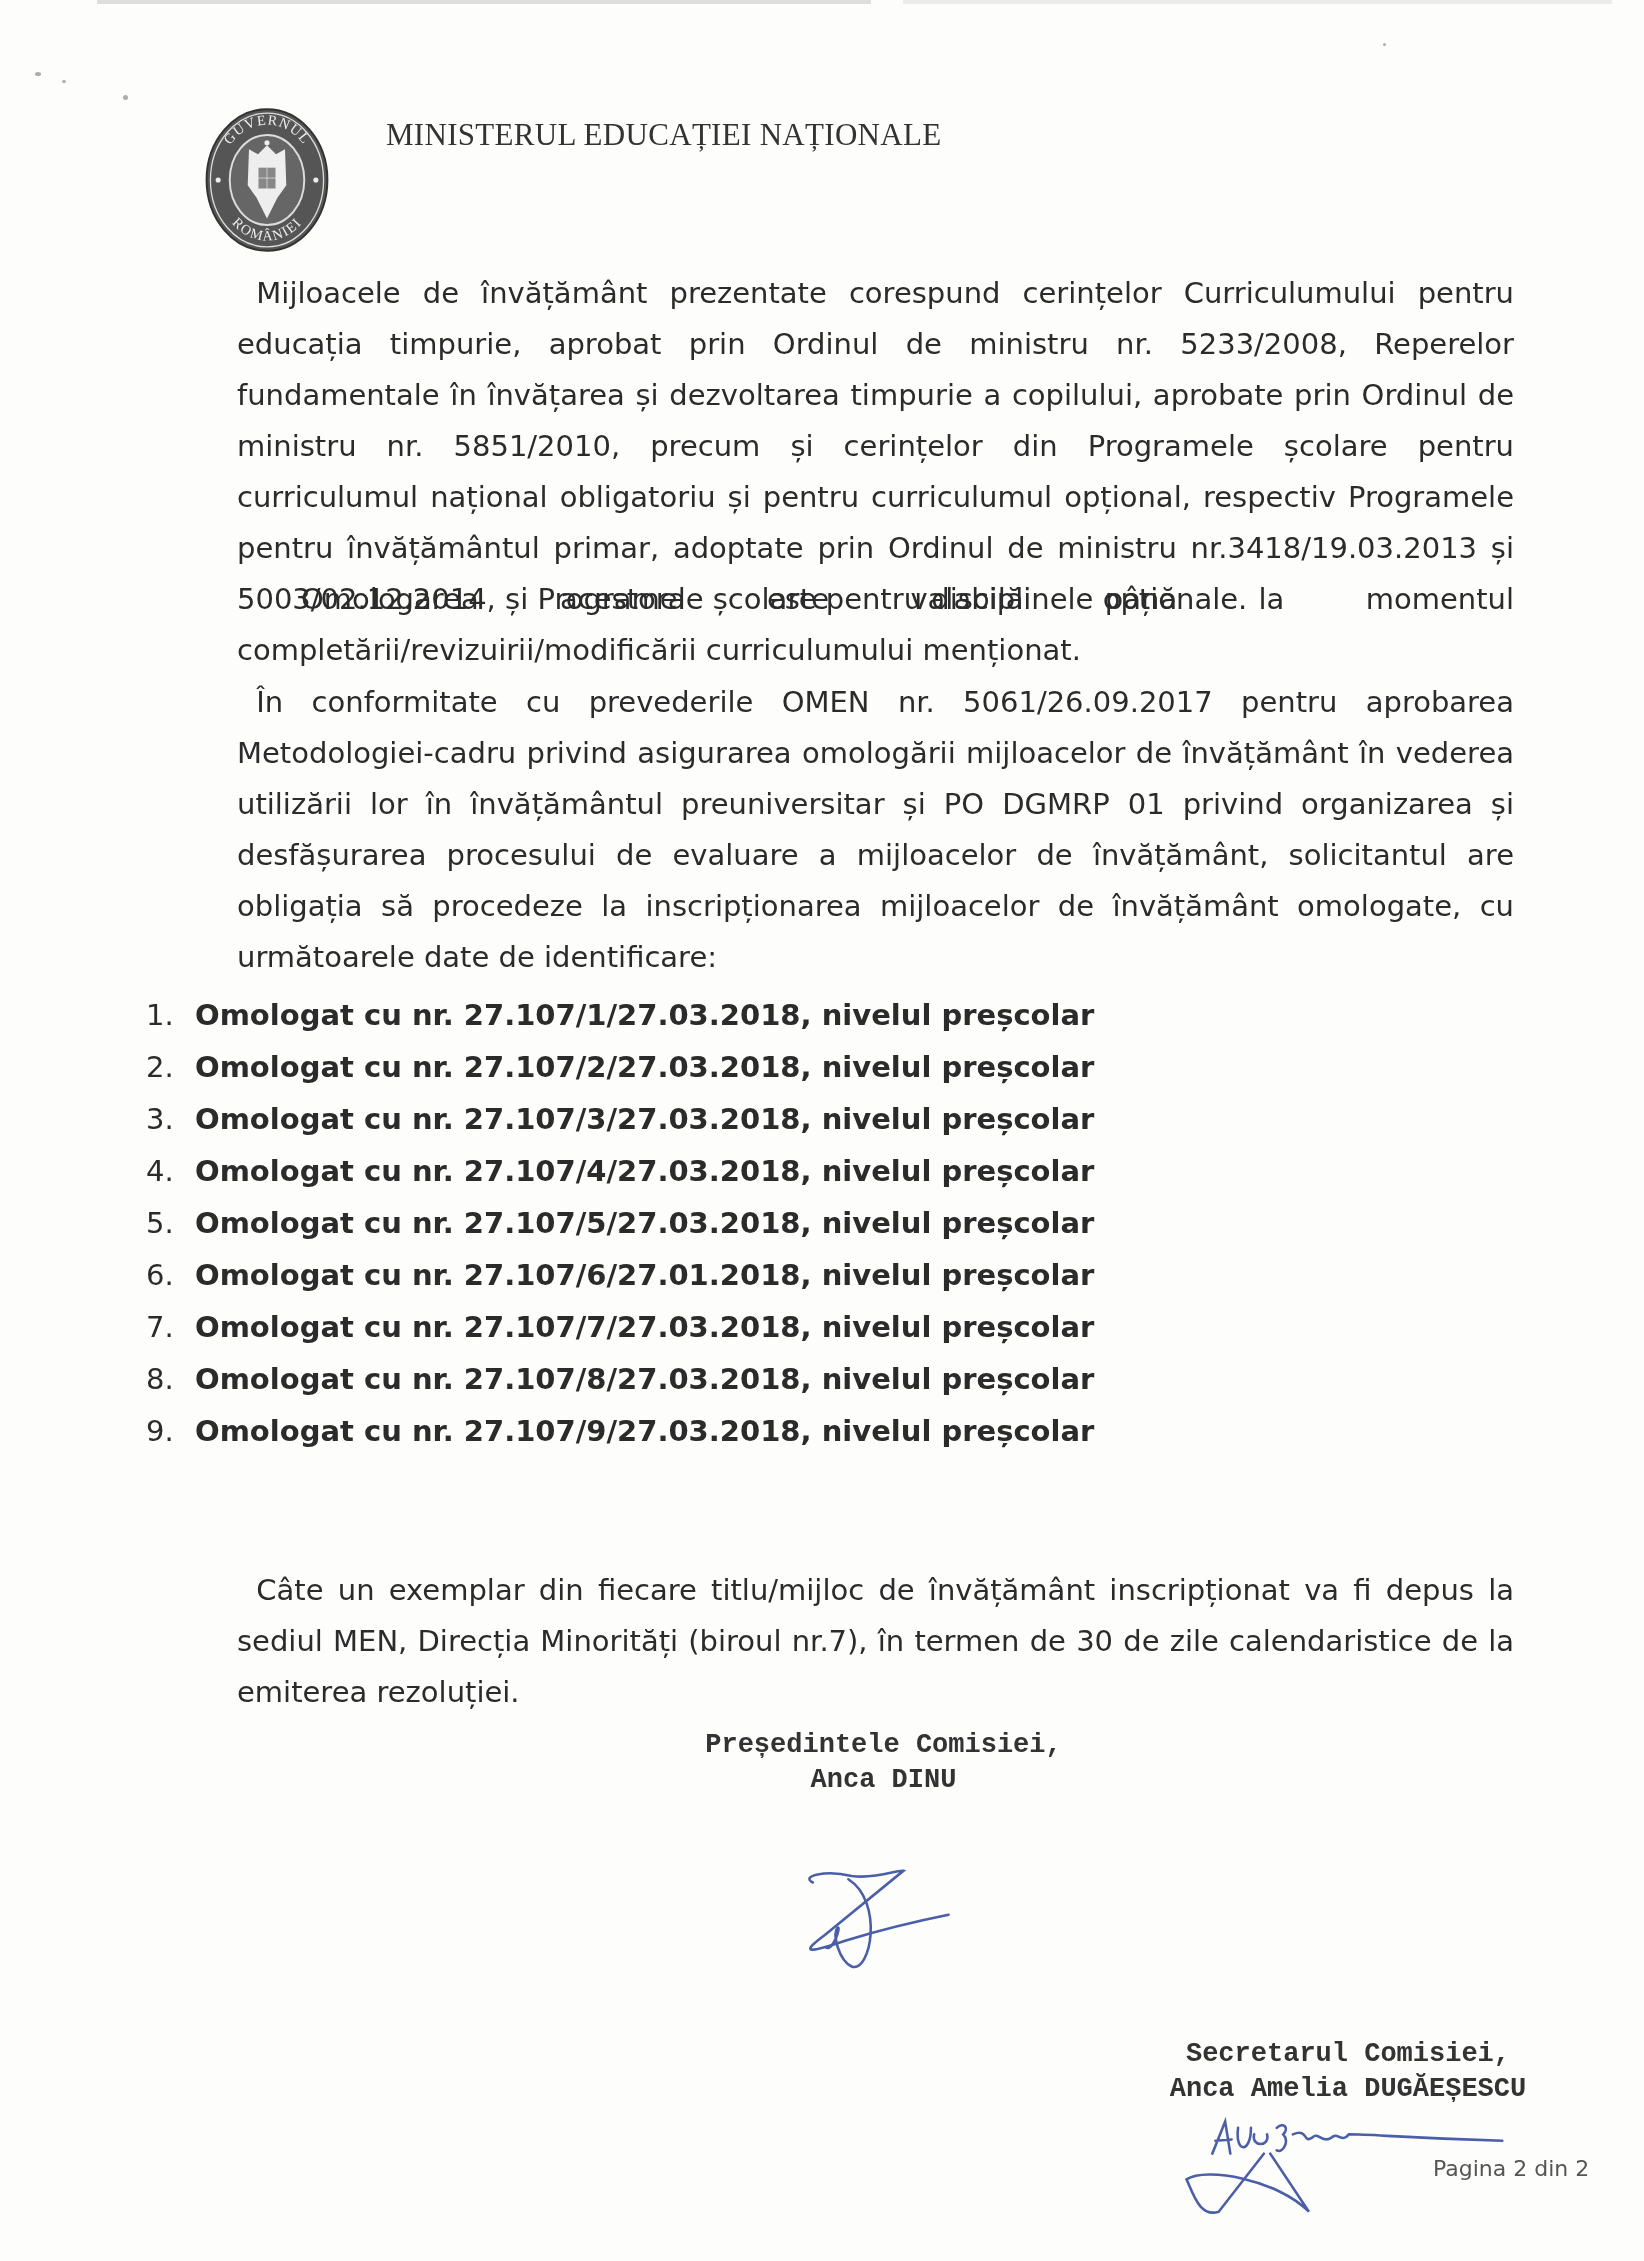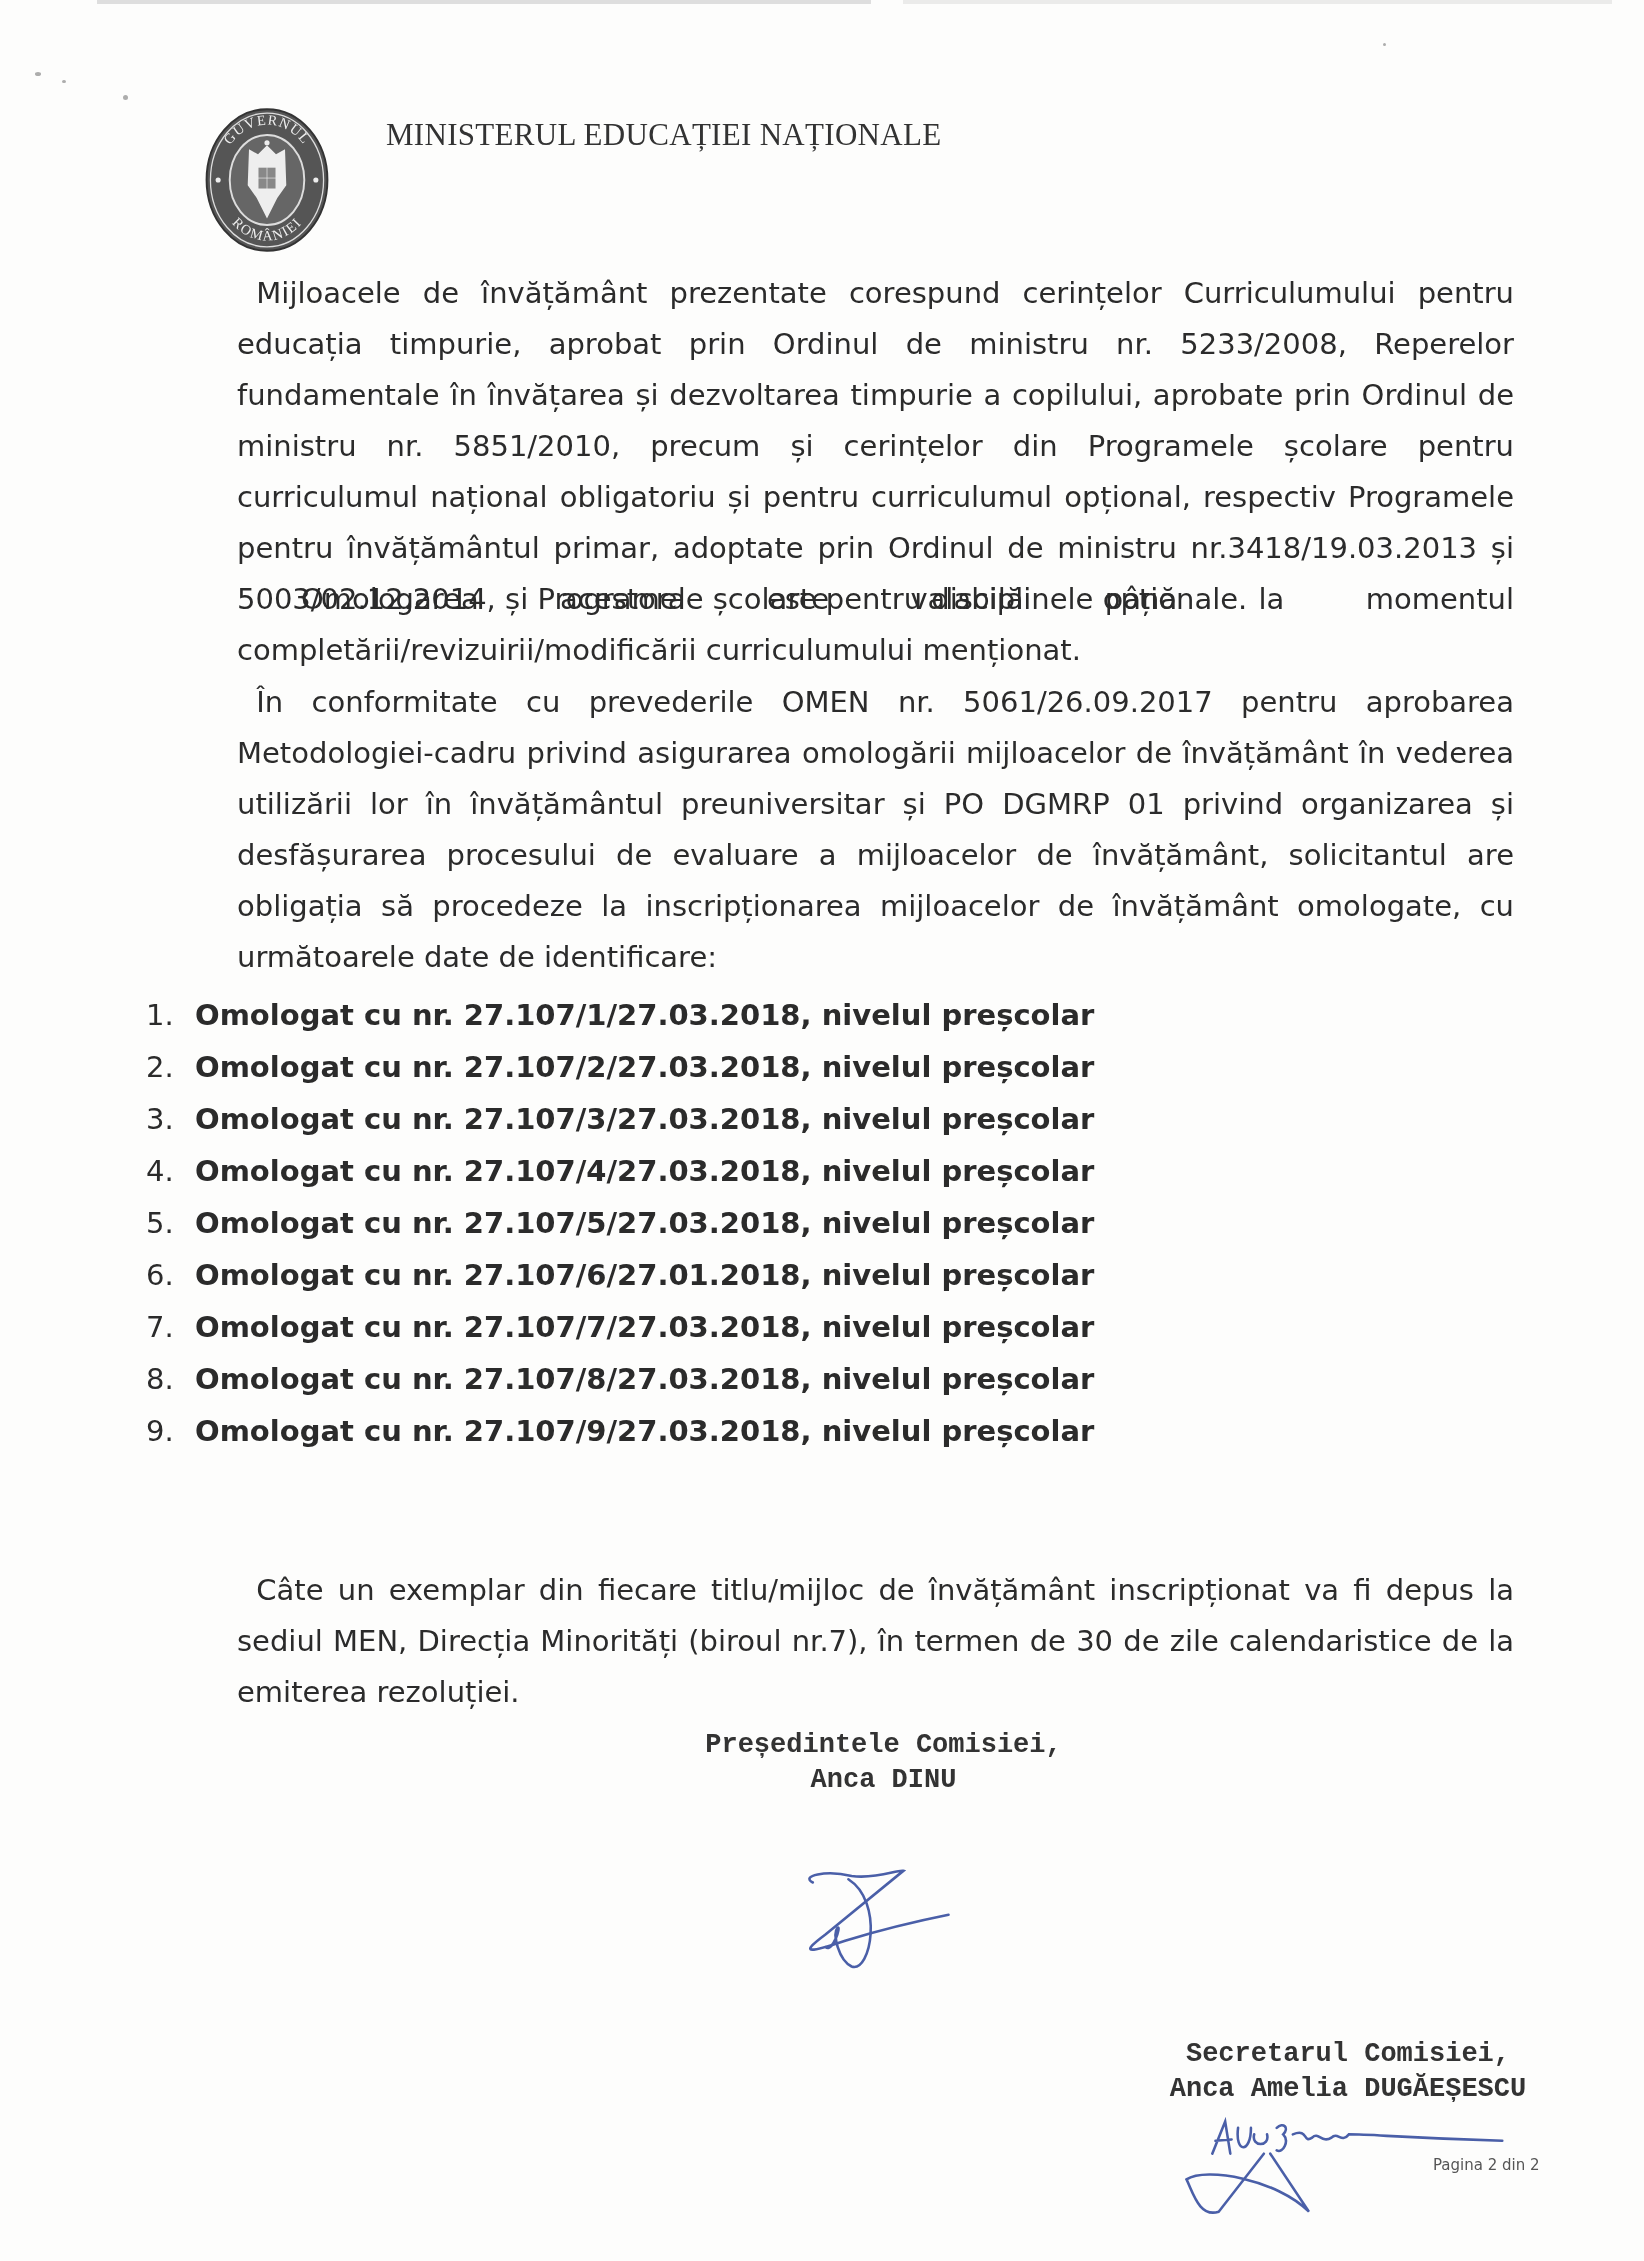--- a/index.html
+++ b/index.html
@@ -28,21 +28,21 @@
   .list-item { display:flex; white-space:nowrap; }
   .list-num { width:49px; font-weight:normal; }
 
   .p4 { top:1565px; }
 
   .sig-block { position:absolute; font-weight:bold; font-size:27px; line-height:35px;
                text-align:center; color:#333;font-family:Liberation Mono, monospace; }
   .sig1 { left:703px; top:1728px; width:361px; }
   .sig2 { left:1148px; top:1989px; width:400px;margin-top:48px; }
   .signature { position:absolute; }
-  .page-num { position:absolute; left:1433px; top:2156px; font-size:15px; color:#555; }
+  .page-num { position:absolute; left:1433px; top:2156px; font-size:22px; color:#555; }
 </style>
 </head>
 <body>
 
 <div class="scanline" style="left:97px;width:774px;"></div>
 <div class="scanline" style="left:903px;width:709px;opacity:.35"></div>
 <div class="speck" style="left:35px;top:72px;width:6.4px;height:3.9px"></div>
 <div class="speck" style="left:62px;top:80px;width:3.9px;height:3.2px"></div>
 <div class="speck" style="left:123px;top:95px;width:5.2px;height:5.2px"></div>
 <div class="speck" style="left:1383px;top:43px;width:3.2px;height:3.2px"></div>

